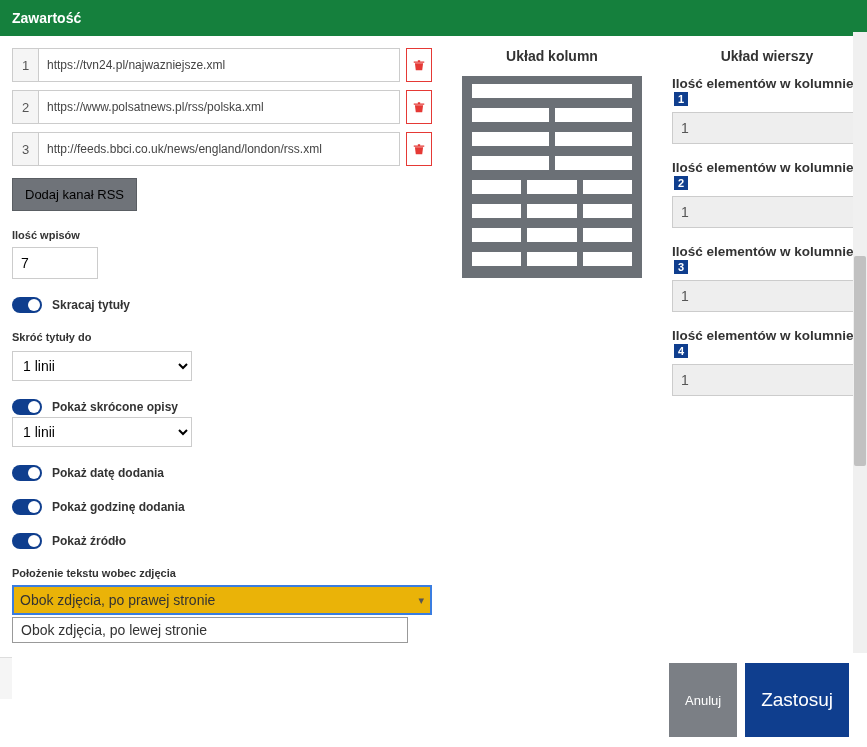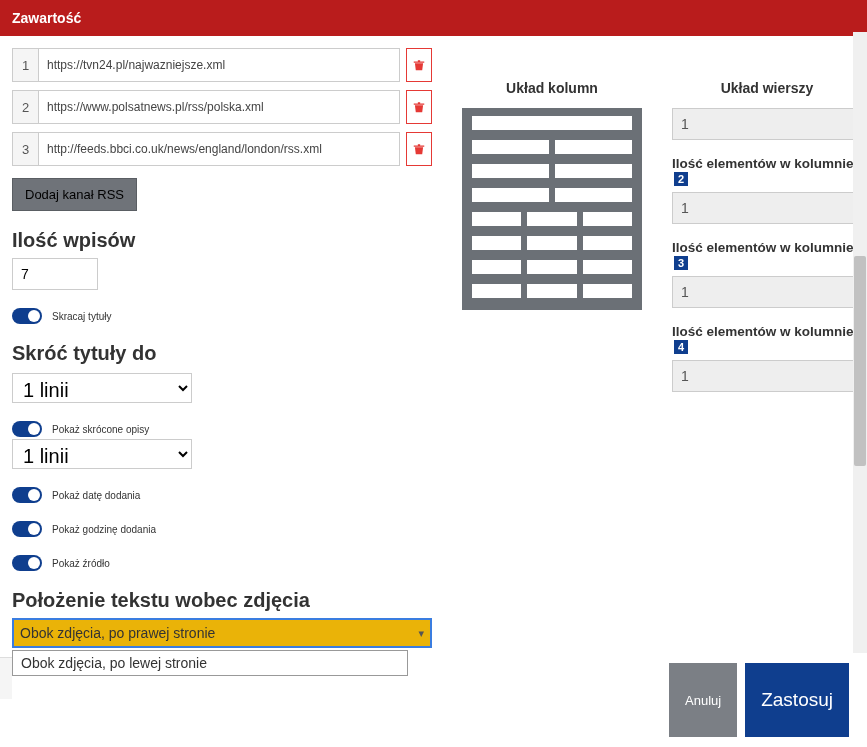--- a/index.html
+++ b/index.html
@@ -7,21 +7,21 @@
     font-family: -apple-system, "Segoe UI", Arial, sans-serif;
     font-size: 14px;
     color: #333;
     background: #fff;
     width: 867px;
     height: 747px;
     position: relative;
     overflow: hidden;
   }
   .header {
-    background: #b91c1c;
+    background: #15803d;
     color: #fff;
     padding: 10px 12px;
     font-weight: bold;
     font-size: 14px;
   }
   .content-wrap {
     padding: 12px;
     display: flex;
     gap: 30px;
     height: 640px;
@@ -72,21 +72,21 @@
     border: 1px solid #5a5e63;
     padding: 8px 12px;
     font-size: 13px;
     cursor: pointer;
     margin-top: 4px;
   }
   .field-label {
     font-weight: bold;
     margin-top: 18px;
     margin-bottom: 6px;
-    font-size: 20px;
+    font-size: 11px;
   }
   .num-input {
     width: 86px;
     height: 32px;
     border: 1px solid #ccc;
     padding: 4px 8px;
     font-size: 14px;
   }
   .toggle-row {
     display: flex;
@@ -106,27 +106,27 @@
   .toggle::after {
     content: "";
     position: absolute;
     width: 12px;
     height: 12px;
     background: #fff;
     border-radius: 50%;
     top: 2px;
     right: 2px;
   }
-  .toggle-label { font-weight: normal; font-size: 10px; }
+  .toggle-label { font-weight: bold; font-size: 12px; }
   .select {
     width: 180px;
     height: 30px;
     border: 1px solid #ccc;
     padding: 4px 6px;
-    font-size: 20px;
+    font-size: 14px;
     margin-top: 2px;
     background: #fff;
   }
   .select-wide {
     width: 420px;
     height: 30px;
     border: 2px solid #3a7de0;
     padding: 4px 6px;
     font-size: 14px;
     background: #eab308;
@@ -148,21 +148,20 @@
   .dd-item {
     padding: 4px 8px;
     font-size: 14px;
     cursor: pointer;
   }
   .mid-title, .right-title {
     font-weight: bold;
     text-align: center;
     margin-bottom: 12px;
     font-size: 14px;
-    margin-top: 32px;
   }
   .layout-box {
     background: #6b7076;
     padding: 8px 6px 12px 6px;
   }
   .layout-row {
     display: flex;
     gap: 6px;
     margin-bottom: 10px;
     padding: 0 4px;
@@ -392,21 +391,21 @@
           <div class="layout-cell"></div>
           <div class="layout-cell"></div>
           <div class="layout-cell"></div>
         </div>
       </div>
   </div>
 
   <div class="col-right">
     <div class="right-title">Układ wierszy</div>
     <div id="row-fields">
-        <div class="row-field"><input class="row-input" readonly="" value="1" style=""></div>
+        <div class="row-field"><div class="row-label">Ilość elementów w kolumnie <span class="badge">1</span></div><input class="row-input" readonly="" value="1" style=""></div>
         <div class="row-field"><div class="row-label">Ilość elementów w kolumnie <span class="badge">2</span></div><input class="row-input" readonly="" value="1" style=""></div>
         <div class="row-field"><div class="row-label">Ilość elementów w kolumnie <span class="badge">3</span></div><input class="row-input" readonly="" value="1" style=""></div>
         <div class="row-field"><div class="row-label">Ilość elementów w kolumnie <span class="badge">4</span></div><input class="row-input" readonly="" value="1" style=""></div>
       </div>
   </div>
 
 </div>
 
 <div class="scroll-track">
   <div class="scroll-thumb"></div>

